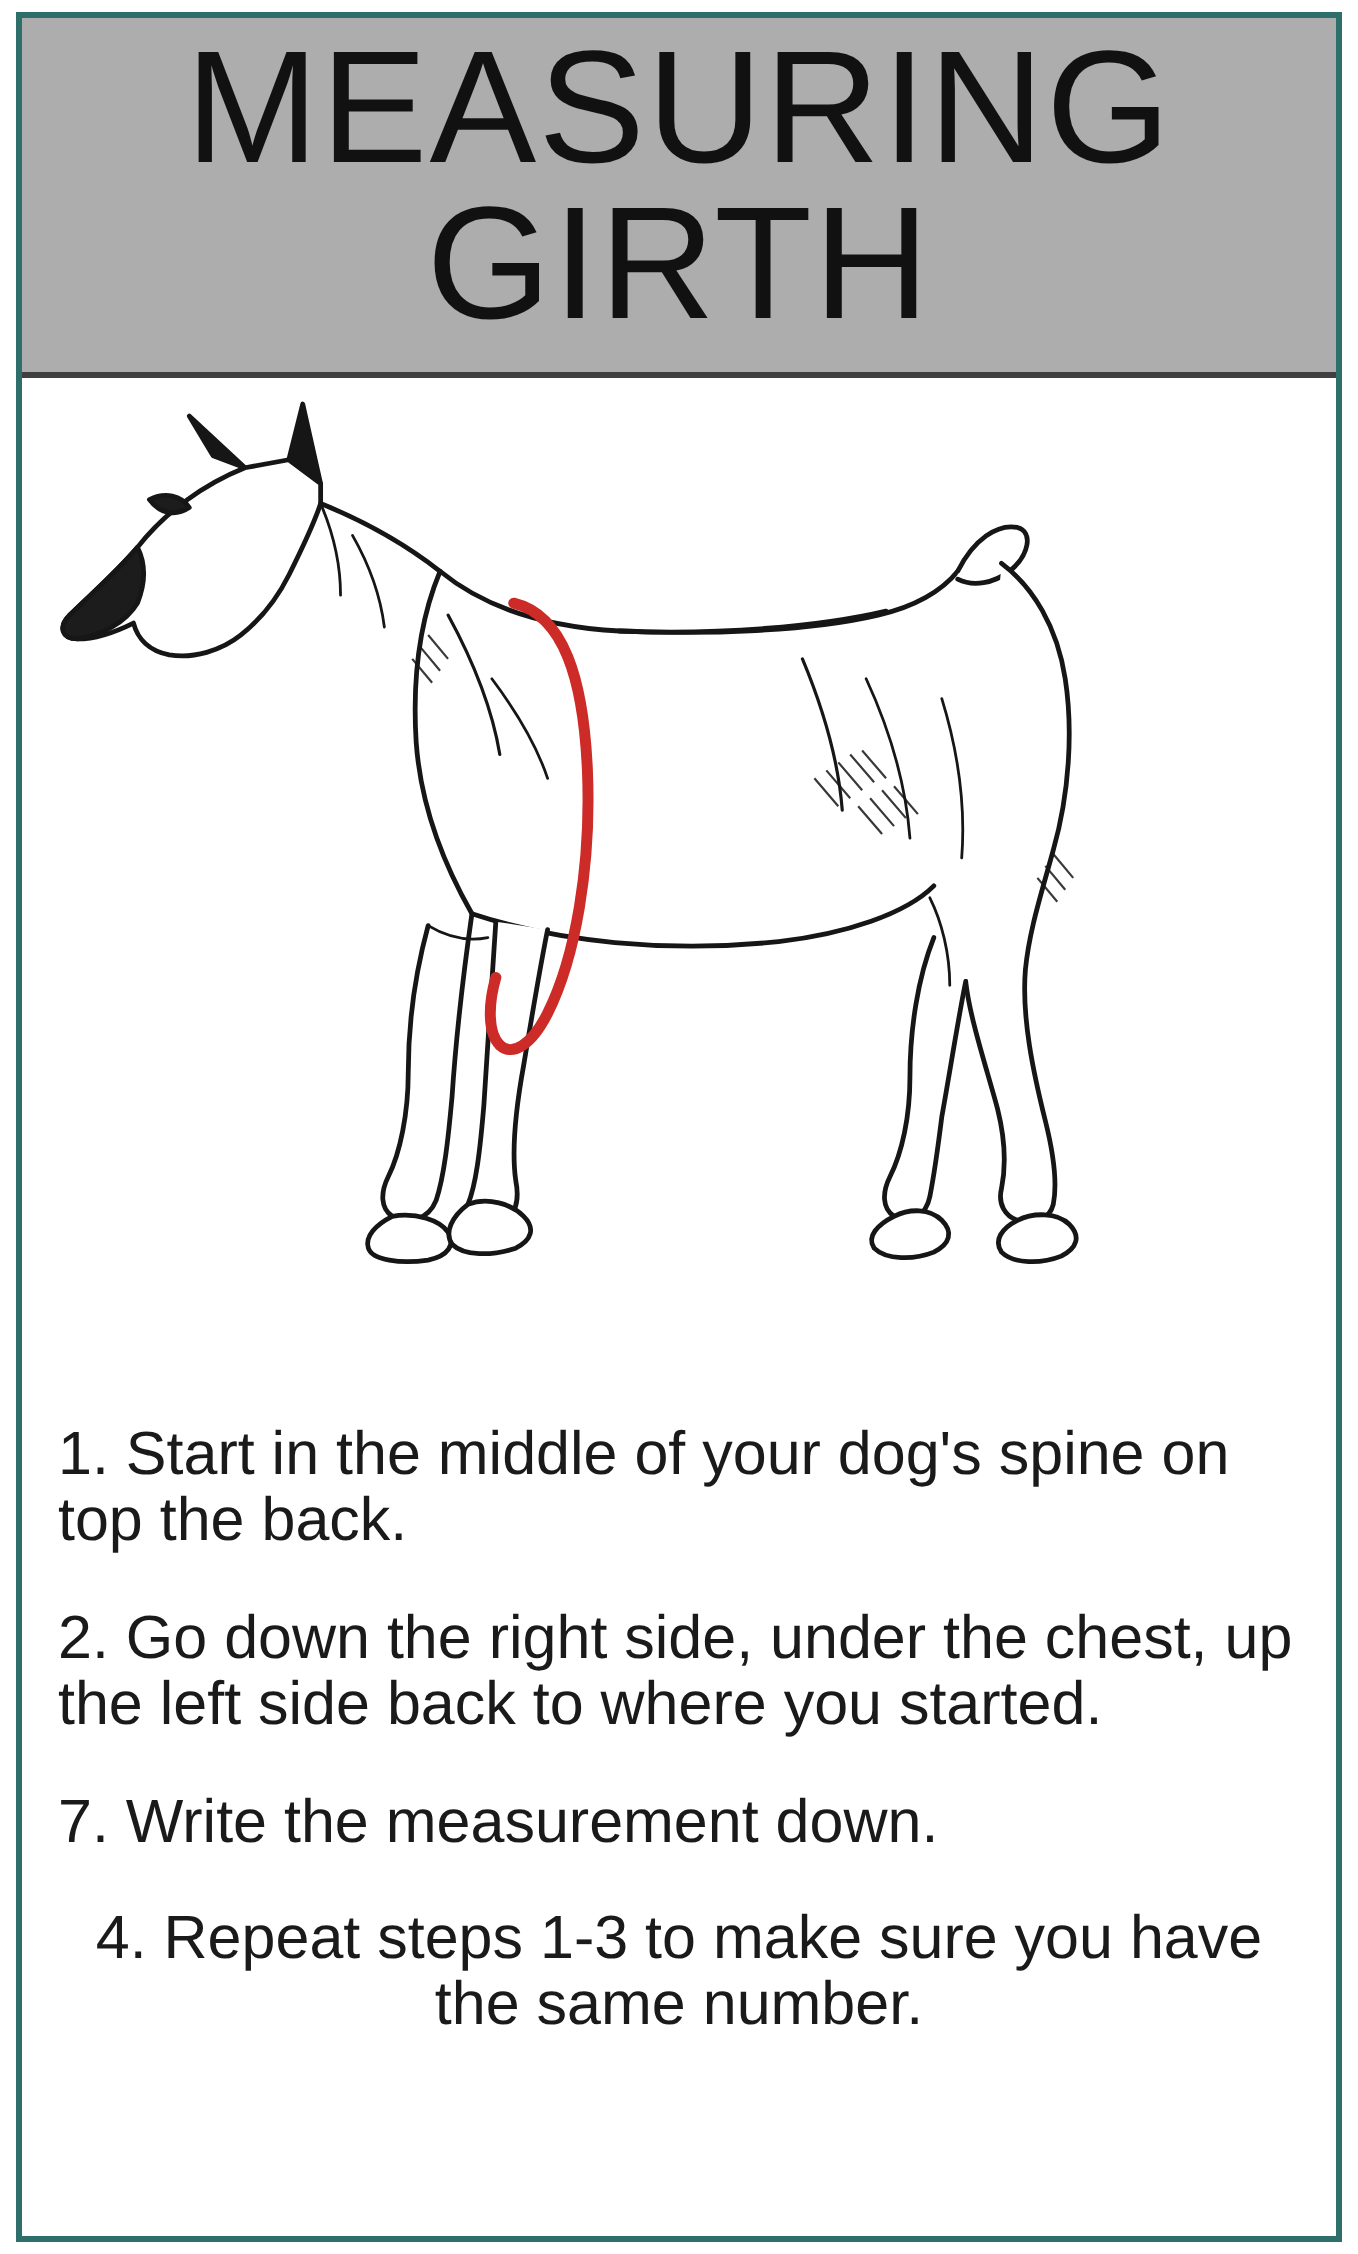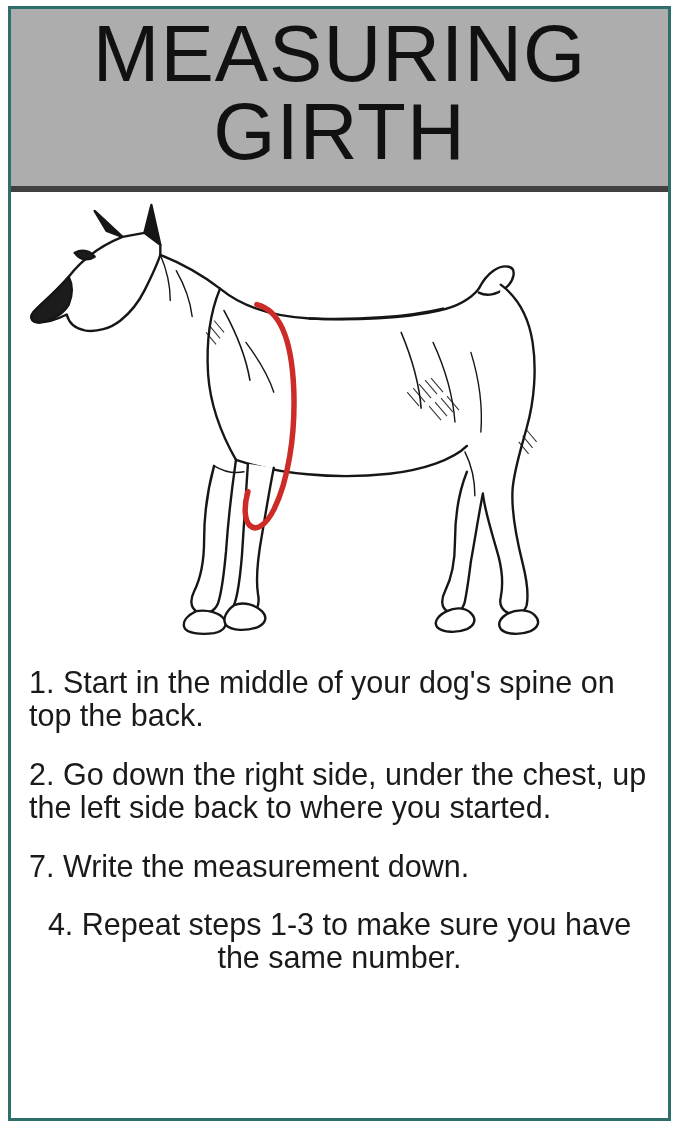--- a/index.html
+++ b/index.html
@@ -26,21 +26,21 @@
     width: 100%;
     height: 100%;
     box-sizing: border-box;
     border: 3px solid #2f6f6b;
     background: #ffffff;
     display: flex;
     flex-direction: column;
   }
   .title-band {
     background: #adadad;
-    border-bottom: 6px solid #404040;
+    border-bottom: 3px solid #404040;
     padding: 6px 10px 14px 10px;
     text-align: center;
     flex: 0 0 auto;
   }
   .title-line {
     font-family: "Liberation Sans", sans-serif;
     font-weight: 400;
     color: #111111;
     letter-spacing: 1px;
     line-height: 0.98;
@@ -59,20 +59,21 @@
   }
   .illustration svg {
     display: block;
     width: 100%;
     height: 100%;
   }
   .steps {
     flex: 1 1 auto;
     padding: 4px 18px 10px 18px;
     box-sizing: border-box;
+    margin-top: 48px;
   }
   .step {
     font-size: 30.5px;
     line-height: 1.08;
     color: #1a1a1a;
     margin: 0 0 26px 0;
     font-family: "Liberation Sans", sans-serif;
   }
   .step:last-child {
     margin-bottom: 0;

